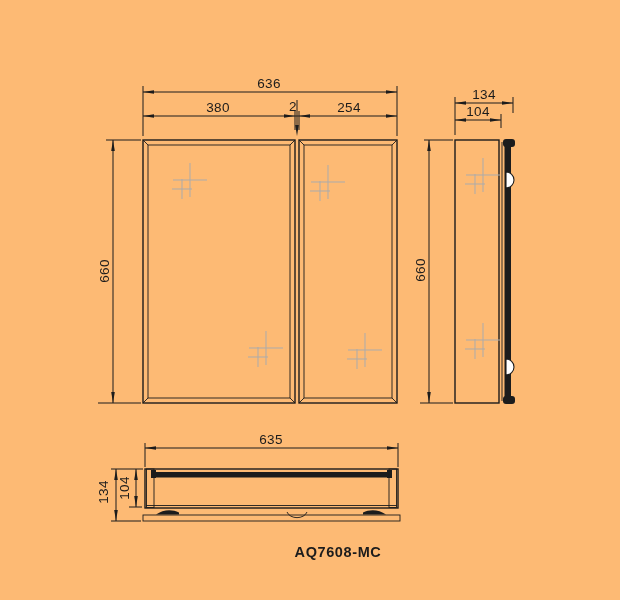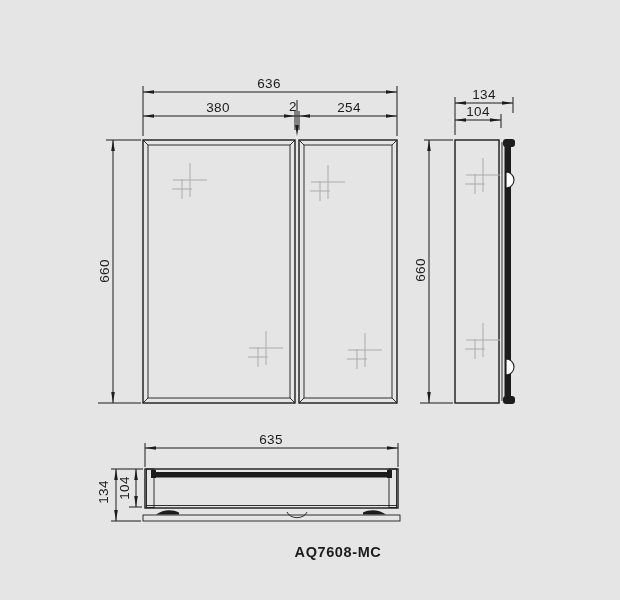--- a/index.html
+++ b/index.html
@@ -1,19 +1,19 @@
 <!DOCTYPE html>
 <html><head>
 <meta charset="utf-8">
 <style>
   html,body{margin:0;padding:0;background:#fff;}
   .canvas{
     position:relative;
     width:620px;height:600px;
-    background:#e5e5e5;
+    background:#fdba74;
     font-family:"Liberation Sans", sans-serif;
     overflow:hidden;
   }
   svg{display:block;}
   
   .obj   {stroke:#1c1c1c;stroke-width:1.4;fill:none;}
   .objth {stroke:#1c1c1c;stroke-width:0.9;fill:none;}
   .dim   {stroke:#1c1c1c;stroke-width:1;fill:none;}
   .blk   {fill:#1c1c1c;stroke:none;}
   .whiteD{fill:#ffffff;stroke:#1c1c1c;stroke-width:1.1;}

